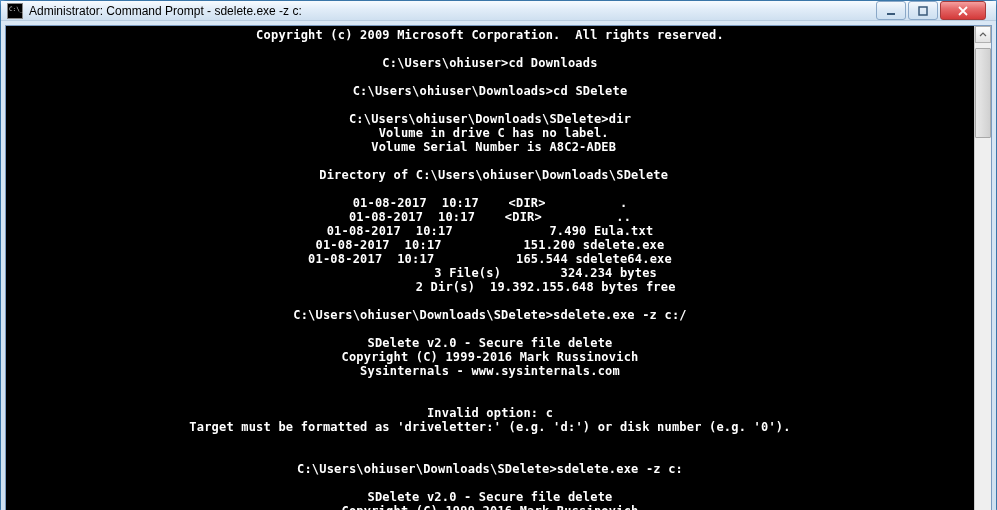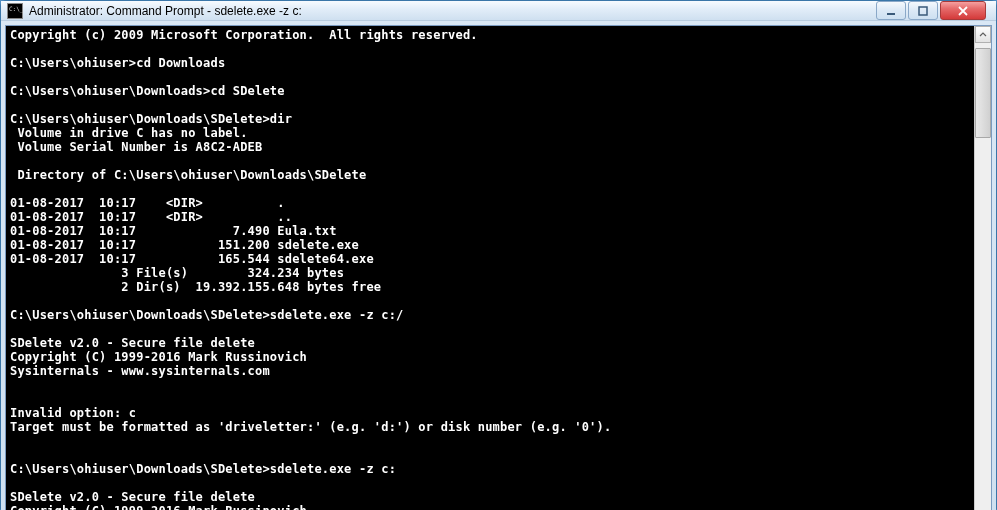--- a/index.html
+++ b/index.html
@@ -124,21 +124,21 @@
   .sb-thumb {
     position: absolute;
     left: 0;
     right: 0;
     top: 5px;
     height: 90px;
     background: linear-gradient(90deg, #eaeaea, #d0d0d0);
     border: 1px solid #a8a8a8;
     border-radius: 1px;
   }
-  .line { display: block; min-height: 14px; }
+  .line { display: block; min-height: 14px; text-align: center; }
 </style>
 </head>
 <body>
 
 <div class="window">
   <div class="titlebar">
     <span class="app-icon"></span>
     <span class="title-text">Administrator: Command Prompt - sdelete.exe  -z c:</span>
     <div class="win-buttons">
       <div class="win-btn">

